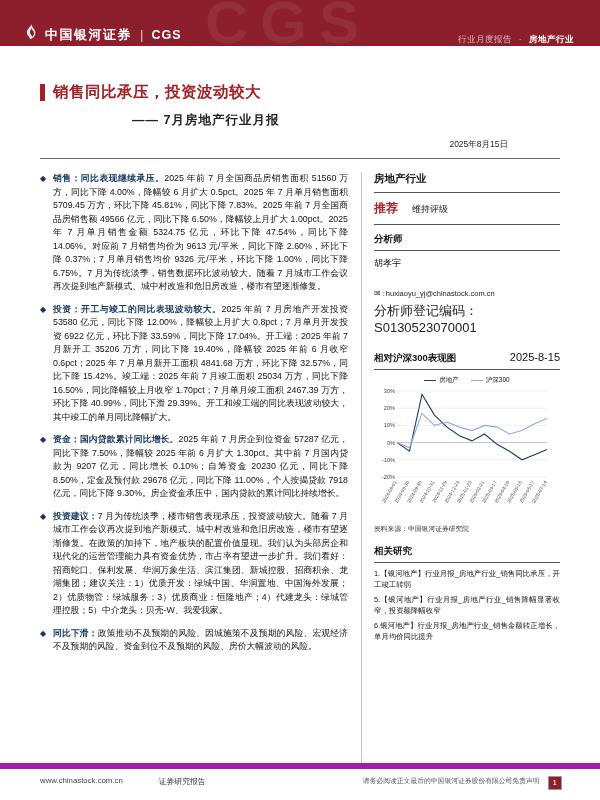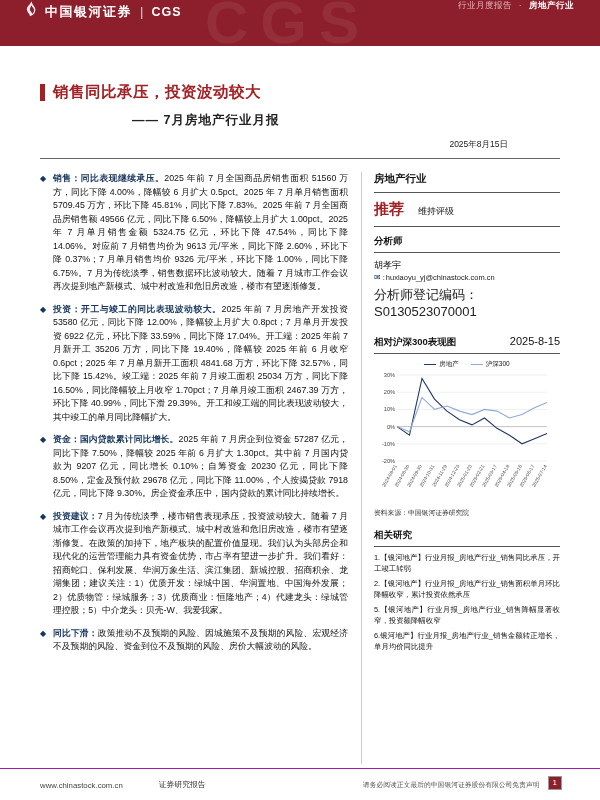--- a/index.html
+++ b/index.html
@@ -1,20 +1,20 @@
 <!DOCTYPE html>
 <html><head>
 <meta charset="utf-8">
 <style>
   *{margin:0;padding:0;box-sizing:border-box}
   html,body{width:600px;height:800px}
   body{font-family:"Liberation Sans","DejaVu Sans",sans-serif;background:#fff;position:relative;overflow:hidden;color:#111}
 
   
-  .banner{height:46px;background:#8C1F2B;position:relative;display:flex;align-items:flex-start;justify-content:space-between;padding:0 26px 0 24px;overflow:hidden}
+  .banner{height:46px;background:#8C1F2B;position:relative;display:flex;align-items:flex-end;justify-content:space-between;padding:0 26px 0 24px;overflow:hidden}
   .logo{display:flex;align-items:center;gap:6px;z-index:2}
   .logo-text{color:#fff;font-weight:bold;font-size:13px;letter-spacing:1.5px}
   .logo-sep{color:rgba(255,255,255,.75);font-size:13px;margin:0 2px;font-weight:normal}
   .logo-suffix{color:#fff;font-size:12.5px;font-weight:bold;letter-spacing:1px}
   .watermark{position:absolute;left:205px;top:-12px;font-size:60px;font-weight:bold;color:rgba(255,255,255,.07);letter-spacing:12px;z-index:1}
   .banner-right{z-index:2;font-size:8.5px;color:#E0B9BD;letter-spacing:.5px}
   .banner-right .sep{margin:0 4px;color:#E0B9BD}
   .banner-right .industry{color:#fff;font-weight:bold}
 
   
@@ -31,40 +31,40 @@
   .content{width:322px;min-width:322px;padding-right:13px;border-right:1px solid #c9c9c9;font-size:8.8px;line-height:13.5px}
   .sec{position:relative;padding-left:13px;margin-bottom:9px;text-align:justify}
   .diamond{position:absolute;left:0;top:0;color:#17365D;font-size:8px;line-height:13.5px}
   .sec-heading{color:#17365D;font-weight:bold}
   .sec-body{color:#111}
 
   
   .sidebar{flex:1;padding-left:12px;font-size:8.5px}
   .sb-industry{font-size:10.5px;font-weight:bold;padding-bottom:6px;border-bottom:1px solid #555;margin-bottom:7px}
   .sb-rating{padding-bottom:7px;border-bottom:1px solid #555;margin-bottom:8px;display:flex;align-items:baseline}
-  .rating-label{color:#A32125;font-weight:bold;font-size:15px;margin-right:14px}
+  .rating-label{color:#A32125;font-weight:bold;font-size:12px;margin-right:14px}
   .rating-status{font-size:9px}
   .sb-head{font-weight:bold;font-size:9.5px;padding-bottom:4px;border-bottom:1px solid #555;margin-bottom:6px}
-  .analyst-name{font-size:9px;margin-bottom:1px}
+  .analyst-name{font-size:9px;margin-bottom:19px}
   .analyst-contact{font-size:7.5px;display:flex;align-items:center;gap:1px;margin-bottom:4px;color:#222}
   .mail-icon{font-size:8px;color:#1F3864;margin-right:1px}
   .email{color:#222;text-decoration:none}
   .reg-code{font-size:13px;margin-bottom:3px;color:#222}
   .chart-head{display:flex;justify-content:space-between;align-items:baseline;margin-top:16px}
   .chart-date{font-weight:normal;font-size:11px}
   .chart-legend{display:flex;gap:12px;font-size:6.5px;justify-content:center;margin:1px 0 0}
   .legend-item{display:flex;align-items:center;gap:3px}
   .legend-swatch{width:12px;height:0;border-top:1.6px solid #000}
   .chart-host{line-height:0}
   .chart-source{font-size:6.8px;color:#333;margin:3px 0 11px}
   .research-list{list-style:none;font-size:7.4px;line-height:10.5px}
   .research-list li{margin-bottom:5px;text-align:justify}
 
   
-  .footer{position:absolute;left:0;right:0;bottom:10px;border-top:1px solid #a21caf;padding:7px 38px 0 40px;display:flex;align-items:flex-end;font-size:7.8px;color:#444}
+  .footer{position:absolute;left:0;right:0;bottom:10px;border-top:6px solid #a21caf;padding:7px 38px 0 40px;display:flex;align-items:flex-start;font-size:7.8px;color:#444}
   .f-site{color:#444;text-decoration:none}
   .f-label{margin-left:36px;color:#333}
   .f-disclaimer{margin-left:auto;font-size:6.8px;color:#555;margin-right:8px}
   .f-page{border:1px solid #999;background:#8C1F2B;color:#fff;padding:1px 4px;font-size:8px;line-height:10px}
 </style>
 </head>
 <body>
 
 <header class="banner">
   <div class="logo">
@@ -182,21 +182,20 @@
           <text x="160.5" y="97" font-size="4.8" fill="#444" text-anchor="end" transform="rotate(-60 160.5 97)">2025-06-17</text>
           <text x="173" y="97" font-size="4.8" fill="#444" text-anchor="end" transform="rotate(-60 173 97)">2025-07-14</text>
           <polyline points="23,57.6 35.5,66.19999999999999 48,9.44 60.5,30.080000000000002 73,42.12 85.5,50.72 98,55.879999999999995 110.5,49 123,59.32 135.5,66.19999999999999 148,74.8 160.5,69.64 173,64.48" fill="none" stroke="#1F3864" stroke-width="1.1"></polyline>
           <polyline points="23,57.6 35.5,62.760000000000005 48,28.36 60.5,40.4 73,36.959999999999994 85.5,42.12 98,45.56 110.5,40.4 123,42.12 135.5,49 148,45.56 160.5,38.68 173,33.519999999999996" fill="none" stroke="#8FAADC" stroke-width="1.1"></polyline>
         </svg></div>
     <div class="chart-source">资料来源：中国银河证券研究院</div>
 
     <div class="sb-head">相关研究</div>
     <ol class="research-list">
         <li>1.【银河地产】行业月报_房地产行业_销售同比承压，开工竣工转弱</li>
-        <li>2.【银河地产】行业月报_房地产行业_销售面积单月环比降幅收窄，累计投资依然承压</li>
         <li>5.【银河地产】行业月报_房地产行业_销售降幅显著收窄，投资额降幅收窄</li>
         <li>6.银河地产】行业月报_房地产行业_销售金额转正增长，单月均价同比提升</li>
       </ol>
   </aside>
 </div>
 
 <footer class="footer">
   <a class="f-site">www.chinastock.com.cn</a>
   <span class="f-label">证券研究报告</span>
   <span class="f-disclaimer">请务必阅读正文最后的中国银河证券股份有限公司免责声明</span>

